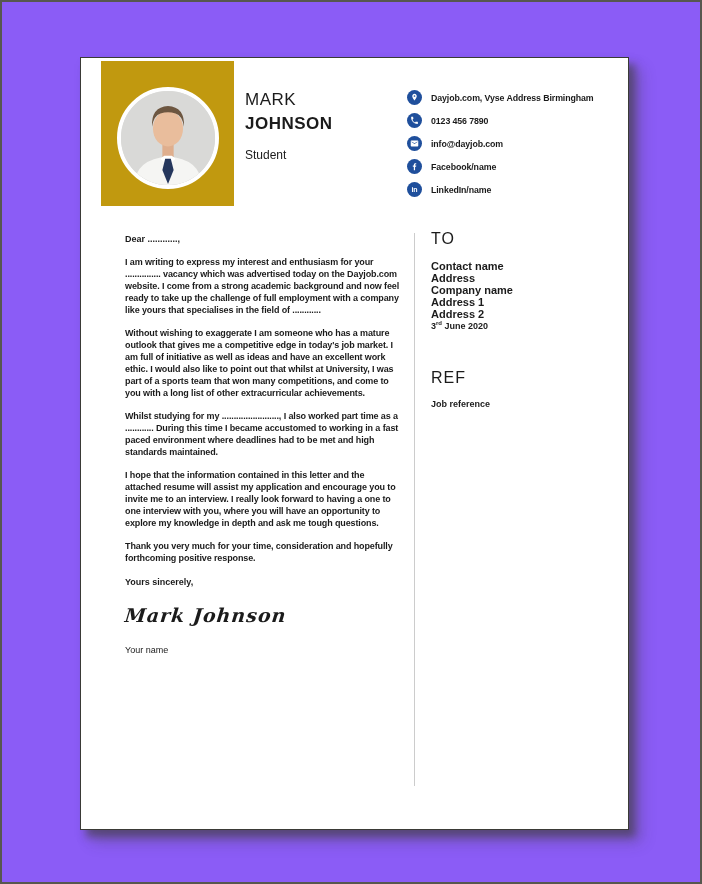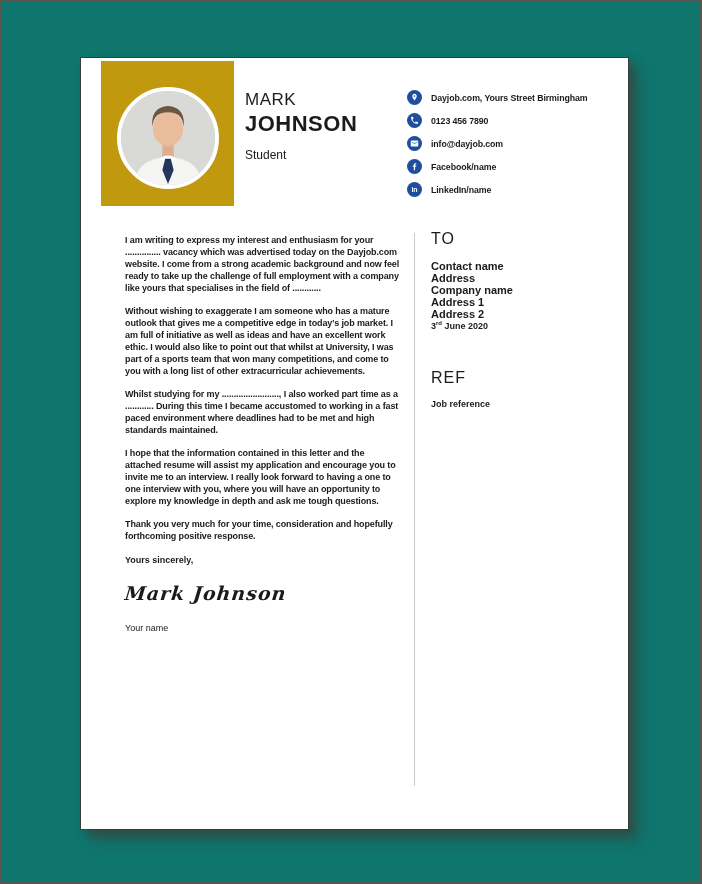--- a/index.html
+++ b/index.html
@@ -1,21 +1,21 @@
 <!DOCTYPE html>
 <html><head>
 <meta charset="utf-8">
 <style>
   * { margin:0; padding:0; box-sizing:border-box; }
   html,body { width:702px; height:884px; }
   body { font-family:"Liberation Sans", sans-serif; }
 
   .canvas {
     position:relative; width:702px; height:884px;
-    background:#0f766e; border:2px solid #57574f; overflow:hidden;
+    background:#8b5cf6; border:2px solid #57574f; overflow:hidden;
   }
 
   .page {
     position:absolute; left:78px; top:55px; width:549px; height:773px;
     background:#ffffff; border:1px solid #3a3a36;
     box-shadow:6px 7px 8px rgba(60,60,52,0.55), 12px 12px 14px rgba(60,60,52,0.25);
   }
 
   
   .gold-block {
@@ -25,21 +25,21 @@
   }
   .photo {
     width:102px; height:102px; border-radius:50%;
     border:4px solid #ffffff; overflow:hidden; background:#d9d9d7;
     margin-top:8px;
   }
   .photo svg { display:block; width:100%; height:100%; }
 
   .name-block { position:absolute; left:164px; top:30px; color:#1b1b1b; }
   .first-name { font-size:17px; font-weight:400; letter-spacing:0.5px; line-height:24px; }
-  .last-name  { font-size:22px; font-weight:700; letter-spacing:0.5px; line-height:24px; }
+  .last-name  { font-size:17px; font-weight:700; letter-spacing:0.5px; line-height:24px; }
   .job-title  { font-size:12px; font-weight:400; margin-top:12px; }
 
   .contacts { position:absolute; left:326px; top:28px; width:210px; }
   .contact-row { display:flex; align-items:center; height:23px; }
   .contact-icon {
     width:15px; height:15px; border-radius:50%; background:#1f4f9c;
     display:flex; align-items:center; justify-content:center; flex:0 0 15px;
   }
   .contact-icon svg { width:9px; height:9px; fill:#ffffff; }
   .contact-icon .in-txt { color:#fff; font-size:7px; font-weight:700; line-height:1; }
@@ -93,21 +93,21 @@
       <div class="job-title">Student</div>
     </div>
 
     <div class="contacts">
       <div class="contact-row">
         <span class="contact-icon">
           <svg viewBox="0 0 24 24">
               <path d="M12 2C8.7 2 6 4.7 6 8c0 4.5 6 12 6 12s6-7.5 6-12c0-3.3-2.7-6-6-6zm0 8.3A2.3 2.3 0 1 1 12 5.7a2.3 2.3 0 0 1 0 4.6z"></path>
             </svg>
         </span>
-        <span class="contact-text">Dayjob.com, Yours Street Birmingham</span>
+        <span class="contact-text">Dayjob.com, Vyse Address Birmingham</span>
       </div>
       <div class="contact-row">
         <span class="contact-icon">
           <svg viewBox="0 0 24 24">
               <path d="M6.6 10.8c1.4 2.8 3.8 5.1 6.6 6.6l2.2-2.2c.3-.3.7-.4 1-.2 1.1.4 2.3.6 3.6.6.6 0 1 .4 1 1V20c0 .6-.4 1-1 1C10.9 21 3 13.1 3 3c0-.6.4-1 1-1h3.5c.6 0 1 .4 1 1 0 1.2.2 2.4.6 3.6.1.3 0 .7-.2 1l-2.3 2.2z"></path>
             </svg>
         </span>
         <span class="contact-text">0123 456 7890</span>
       </div>
       <div class="contact-row">
@@ -130,20 +130,21 @@
         <span class="contact-icon">
           <span class="in-txt">in</span>
         </span>
         <span class="contact-text">LinkedIn/name</span>
       </div>
     </div>
 
     <div class="divider"></div>
 
     <div class="body-col">
+      <div class="salutation">Dear ............,</div>
       <div class="para">I am writing to express my interest and enthusiasm for your
 ............... vacancy which was advertised today on the Dayjob.com
 website. I come from a strong academic background and now feel
 ready to take up the challenge of full employment with a company
 like yours that specialises in the field of ............</div>
       <div class="para">Without wishing to exaggerate I am someone who has a mature
 outlook that gives me a competitive edge in today's job market. I
 am full of initiative as well as ideas and have an excellent work
 ethic. I would also like to point out that whilst at University, I was
 part of a sports team that won many competitions, and come to

